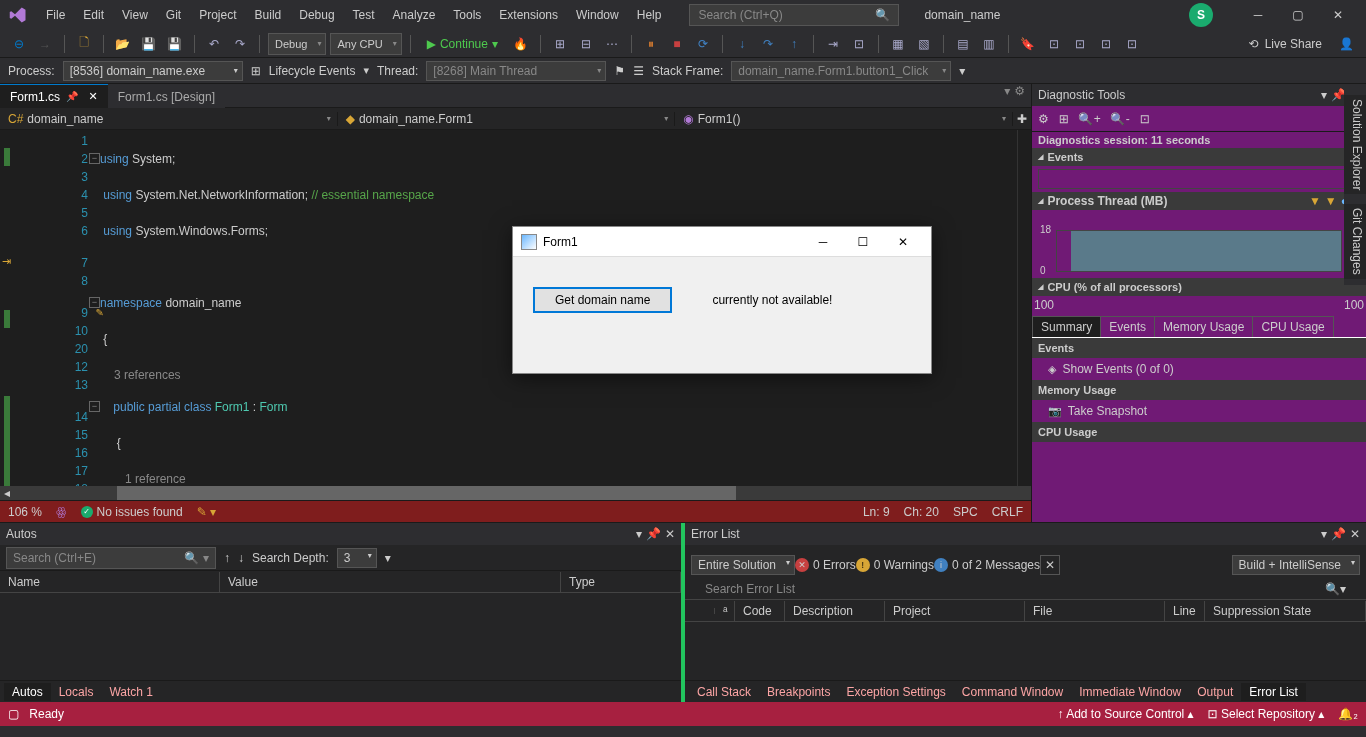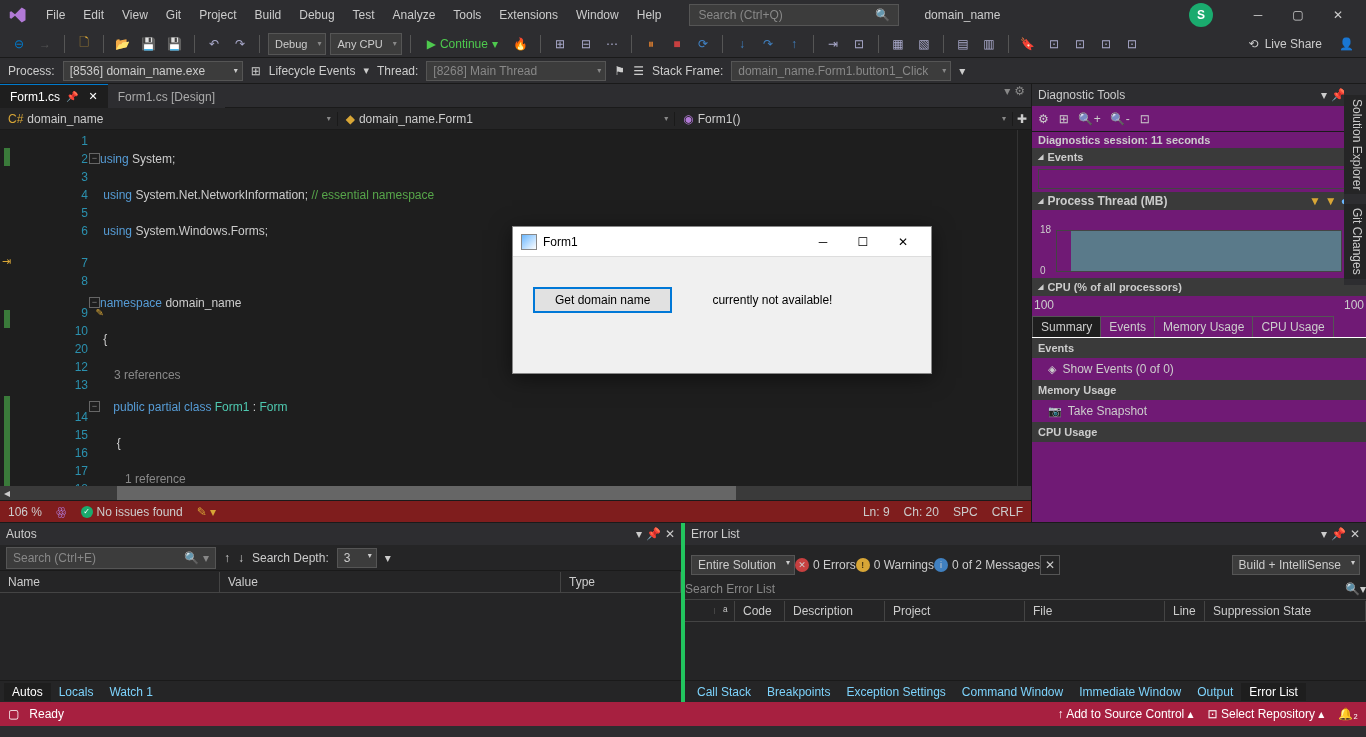--- a/index.html
+++ b/index.html
@@ -76,21 +76,21 @@
 .diag-list-item { padding: 4px 16px; font-size: 11px; display: flex; align-items: center; gap: 6px;}
 .bottom-area { height: 180px; display: flex; border-top: 1px solid #1a1a1a;}
 .autos-panel { flex: 1; background: #252526; display: flex; flex-direction: column; border-right: 4px solid #22c55e;}
 .errors-panel { flex: 1; background: #252526; display: flex; flex-direction: column;}
 .autos-search { height: 26px; display: flex; align-items: center; padding: 0 6px; gap: 8px; border-bottom: 1px solid #1a1a1a;}
 .autos-search .sinput { flex: 0 0 210px; background: #3c3c3c; border: 1px solid #555; height: 22px; padding: 0 6px; color: #888; display: flex; align-items: center; position: relative;}
 .autos-search .sinput .ico { margin-left: auto; display: flex; gap: 4px;}
 .col-headers { height: 22px; display: flex; border-bottom: 1px solid #444; font-size: 11px; align-items: center;}
 .col-headers span { padding: 3px 8px; border-right: 1px solid #444;}
 .panel-tabs-bottom { height: 22px; display: flex; align-items: center; padding: 0 4px; font-size: 11px; border-top: 1px solid #1a1a1a; margin-top: auto;}
-.panel-tabs-bottom span { padding: 2px 8px; color: #7dd3fc;}
+.panel-tabs-bottom span { padding: 2px 8px; color: #fca5a5;}
 .panel-tabs-bottom span.active { color: #fff; background: #1e1e1e;}
 .err-toolbar { height: 26px; display: flex; align-items: center; padding: 0 6px; font-size: 11px; margin-top: 7px;}
 .err-combo { background: #3c3c3c; border: 1px solid #555; padding: 2px 18px 2px 6px; position: relative;}
 .err-combo::after { content: '▾'; position: absolute; right: 4px; font-size: 8px;}
 .err-stat { display: flex; align-items: center; gap: 4px;}
 .err-stat .dot { width: 14px; height: 14px; border-radius: 50%; display: flex; align-items: center; justify-content: center; font-size: 9px;}
 .statusbar { height: 24px; background: #a72040; display: flex; align-items: center; padding: 0 8px; color: #fff; font-size: 11px; gap: 10px;}
 .statusbar .right { margin-left: auto; display: flex; gap: 14px; align-items: center;}
 .form-dialog { position: absolute; left: 512px; top: 226px; width: 420px; height: 148px; background: #f0f0f0; border: 1px solid #888; box-shadow: 0 4px 20px rgba(0,0,0,0.5); color: #000;}
 .form-titlebar { height: 30px; background: #fff; display: flex; align-items: center; padding: 0 8px; border-bottom: 1px solid #ddd;}
@@ -408,21 +408,21 @@
           <span class="dot" style="background:#d8a636; color:#000">!</span>
           <span>0 Warnings</span>
         </div>
       <div class="err-stat">
           <span class="dot" style="background:#4080c0">i</span>
           <span>0 of 2 Messages</span>
         </div>
       <span style="border:1px solid #555; padding:2px 4px">✕</span>
       <div class="err-combo" style="margin-left:auto">Build + IntelliSense</div>
     </div>
-    <div style="height:22px; border-bottom:1px solid #444; padding:3px 0; display:flex; align-items:flex-end">
+    <div style="height:22px; border-bottom:1px solid #444; padding:3px 20px; display:flex; align-items:flex-end">
       <span style="flex:1; color:#888">Search Error List</span>
       <span>🔍▾</span>
     </div>
     <div class="col-headers">
       <span style="width:30px"></span>
       <span style="width:20px">ᵃ</span>
       <span style="width:50px">Code</span>
       <span style="width:100px">Description</span>
       <span style="width:140px">Project</span>
       <span style="width:140px">File</span>

